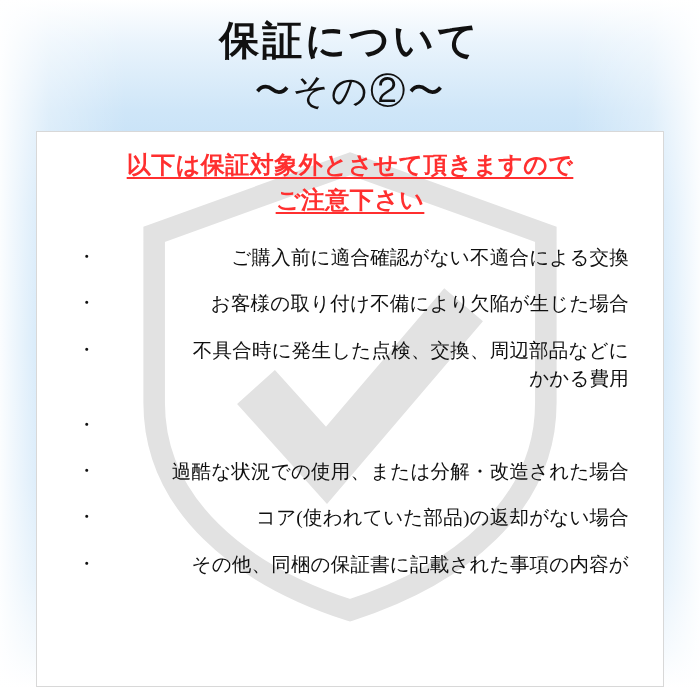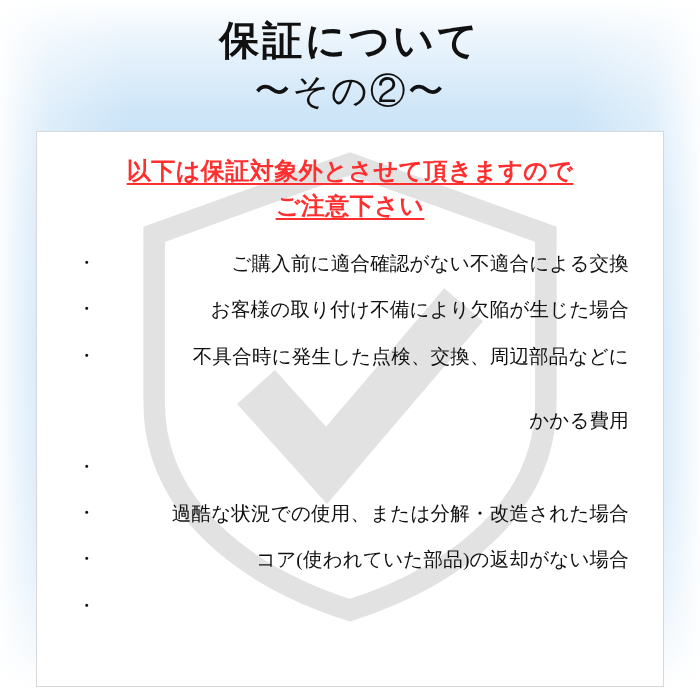--- a/index.html
+++ b/index.html
@@ -90,21 +90,21 @@
     width: 440px;
     height: 470px;
     z-index: 1;
     opacity: 1;
     pointer-events: none;
   }
 
   .card-inner {
     position: relative;
     z-index: 2;
-    padding: 22px 26px 0 26px;
+    padding: 16px 26px 0 26px;
   }
 
   .notice {
     text-align: center;
     color: #ff2f2f;
     font-size: 24px;
     font-weight: 700;
     line-height: 1.45;
     text-decoration: underline;
     text-underline-offset: 4px;
@@ -132,21 +132,20 @@
     width: 18px;
     font-size: 19px;
     line-height: 1.42;
   }
   .bullet .txt {
     flex: 1 1 auto;
     text-align: right;
   }
   .bullet .txt .l2 {
     display: block;
-    margin-top: 36px;
   }
 </style>
 </head>
 <body>
 
 <div class="page">
 
   <div class="title-block">
     <div class="title-main">保証について</div>
     <div class="title-sub">〜その②〜</div>
@@ -205,19 +204,20 @@
         <div class="bullet">
           <span class="dot">・</span>
           <span class="txt">
             <span>コア(使われていた部品)の返却がない場合</span>
           </span>
         </div>
 
         <div class="bullet">
           <span class="dot">・</span>
           <span class="txt">
+            <span>その他、同梱の保証書に記載された事項の内容が</span>
           </span>
         </div>
 
       </div>
     </div>
   </div>
 </div>
 
 </body></html>

